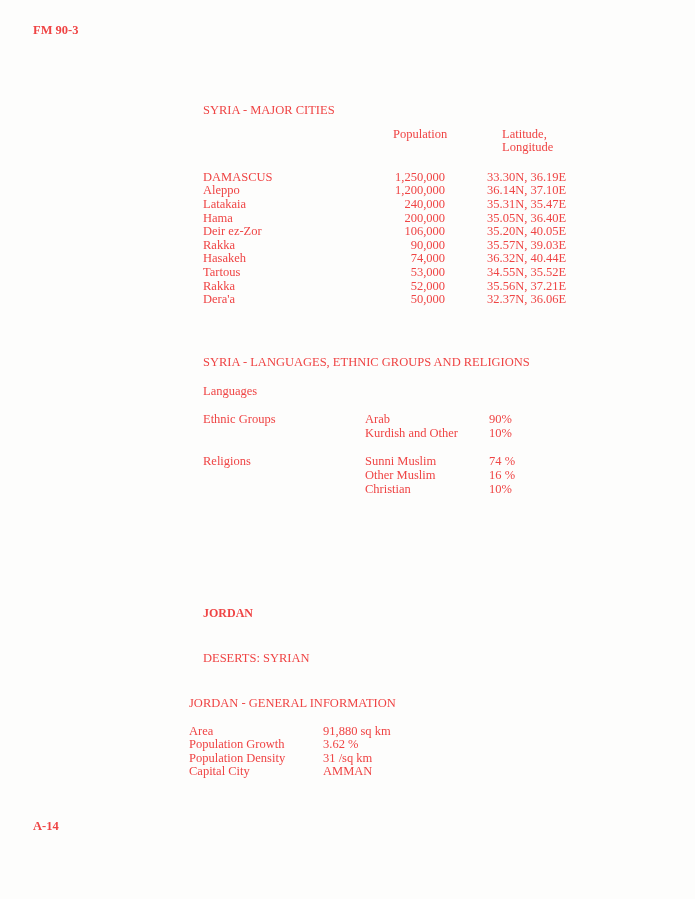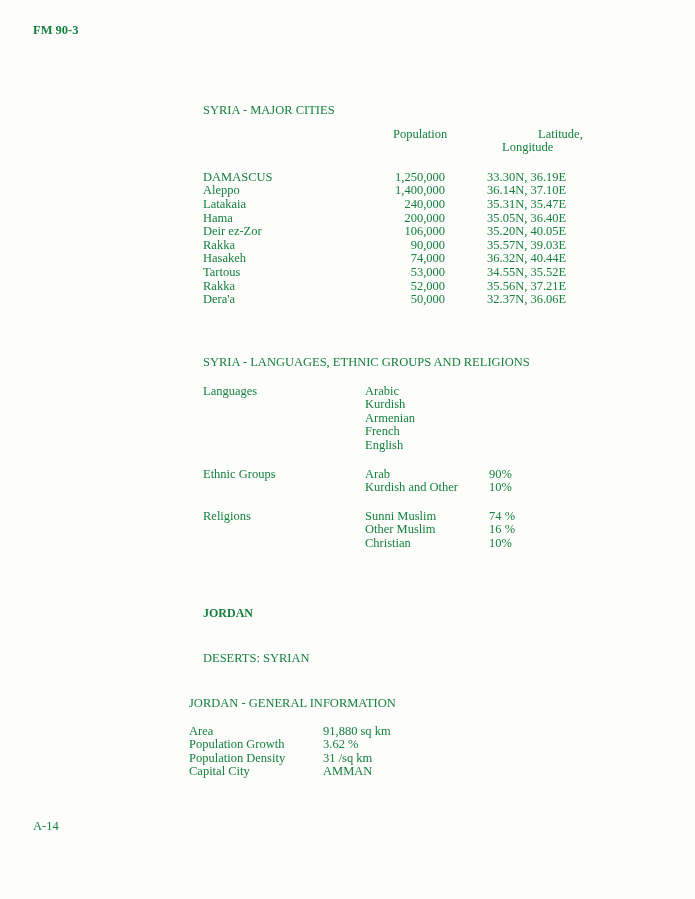--- a/index.html
+++ b/index.html
@@ -4,27 +4,27 @@
 <style>
   html,body{margin:0;padding:0;background:#e8e8e8;}
   .page{
     position:relative;
     width:695px;height:899px;
     margin:0 auto;
     background:#fdfdfc;
     font-family:"Liberation Serif", serif;
     font-size:12.5px;
     line-height:13.6px;
-    color:#15803d;
+    color:#ef4444;
     overflow:hidden;
     box-shadow:0 0 4px rgba(0,0,0,.25);
   }
   .abs{position:absolute;}
   .doc-header{top:24px;left:33px;font-weight:bold;font-size:12.5px;}
-  .doc-footer{top:820px;left:33px;font-weight:normal;font-size:12.5px;}
+  .doc-footer{top:820px;left:33px;font-weight:bold;font-size:12.5px;}
 
   
   .cities{top:104px;left:203px;width:400px;}
   .cities .section-title{margin-bottom:10px;}
   .cities-grid{display:grid;grid-template-columns:190px 52px 42px 112px;}
   .cities-grid .pop{text-align:right;}
   .cities-header{margin-bottom:16px;}
   .cities-header .pop{text-align:right;}
   .cities-header .ll{padding-left:15px;}
   .city-row > span{display:block;}
@@ -51,34 +51,34 @@
   <div class="abs doc-header">FM 90-3</div>
 
   <div class="abs cities">
     <div class="section-title">SYRIA - MAJOR CITIES</div>
 
     <div class="cities-grid cities-header">
       <span></span>
       <span class="pop">Population</span>
       <span></span>
       <span class="ll">
-        <span style="display:block;margin-left:36px;">Latitude,</span>
+        <span style="display:block;">Latitude,</span>
         <span style="display:block;">Longitude</span>
       </span>
     </div>
 
     <div class="cities-grid city-row">
       <span>DAMASCUS</span>
       <span class="pop">1,250,000</span>
       <span></span>
       <span>33.30N, 36.19E</span>
     </div>
     <div class="cities-grid city-row">
       <span>Aleppo</span>
-      <span class="pop">1,400,000</span>
+      <span class="pop">1,200,000</span>
       <span></span>
       <span>36.14N, 37.10E</span>
     </div>
     <div class="cities-grid city-row">
       <span>Latakaia</span>
       <span class="pop">240,000</span>
       <span></span>
       <span>35.31N, 35.47E</span>
     </div>
     <div class="cities-grid city-row">
@@ -123,27 +123,20 @@
       <span></span>
       <span>32.37N, 36.06E</span>
     </div>
   </div>
 
   <div class="abs demo">
     <div class="section-title">SYRIA - LANGUAGES, ETHNIC GROUPS AND RELIGIONS</div>
 
     <div class="demo-grid">
       <span>Languages</span>
-      <span class="col">
-        <span>Arabic</span>
-        <span>Kurdish</span>
-        <span>Armenian</span>
-        <span>French</span>
-        <span>English</span>
-      </span>
       <span></span>
     </div>
 
     <div class="demo-grid">
       <span>Ethnic Groups</span>
       <span class="col">
         <span>Arab</span>
         <span>Kurdish and Other</span>
       </span>
       <span class="col pct">

